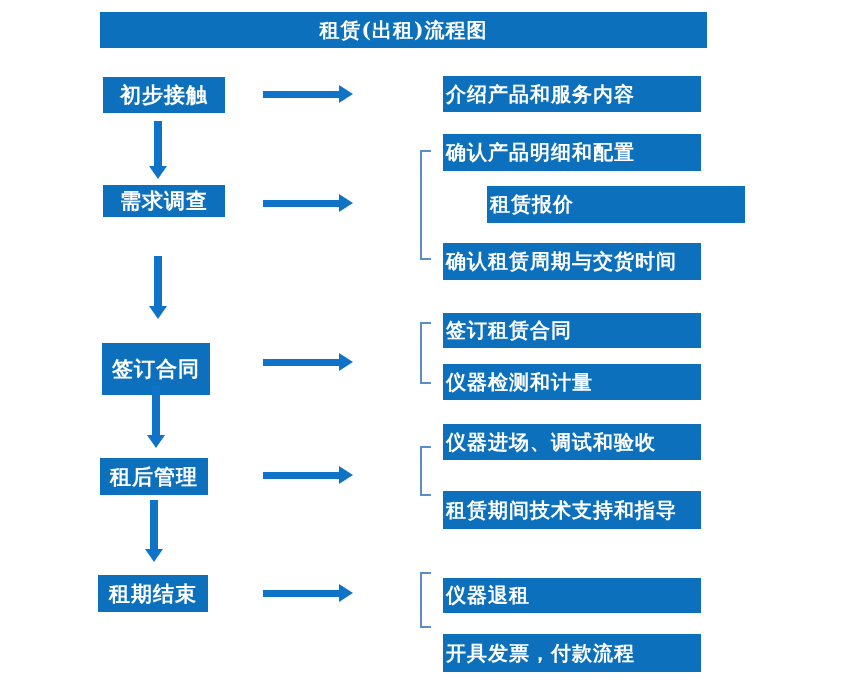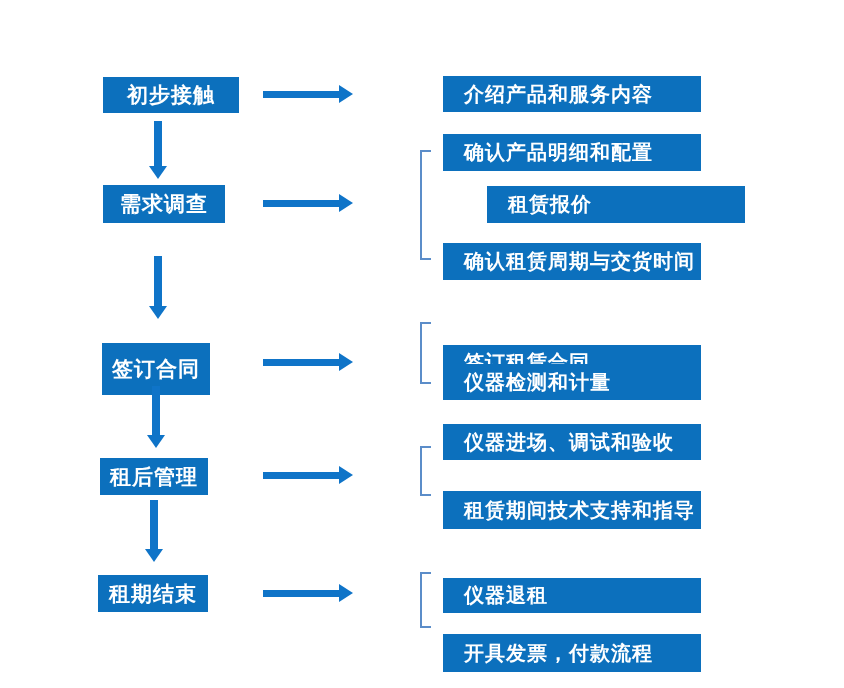--- a/index.html
+++ b/index.html
@@ -31,21 +31,21 @@
     justify-content: center;
     font-size: 20px;
   }
   .step {
     justify-content: center;
     font-size: 21px;
   }
   .out {
     left: 443px;
     width: 258px;
-    padding-left: 21px;
+    padding-left: 3px;
     font-size: 20px;
   }
   
   .h-arrow { position: absolute; left: 263px; width: 90px; height: 18px; }
   .h-arrow .shaft {
     position: absolute; left: 0; top: 6px; width: 76px; height: 7px;
     background: var(--arrow-blue, #0f74c8);
   }
   .h-arrow .head {
     position: absolute; left: 76px; top: 0; width: 0; height: 0;
@@ -74,37 +74,40 @@
     border-right: none;
     box-sizing: border-box;
     background: transparent;
   }
 </style>
 </head>
 <body>
 
 <div class="canvas">
 
+  <div class="box title-bar">
+    <span>租赁(出租)流程图</span>
+  </div>
 
-  <div class="box step" style="left:103px; top:77px; width:136px; height:36px;">
+  <div class="box step" style="left:103px; top:77px; width:122px; height:36px;">
     <span>初步接触</span>
   </div>
   <div class="h-arrow" style="top:85px;">
     <div class="shaft"></div>
     <div class="head"></div>
   </div>
   <div class="box out" style="top:76px; height:36px;">
     <span>介绍产品和服务内容</span>
   </div>
   <div class="v-arrow" style="left:149px; top:121px; height:58px;">
     <div class="shaft" style="height:45px;"></div>
     <div class="head" style="top:45px;"></div>
   </div>
 
-  <div class="box step" style="left:103px; top:185px; width:122px; height:38px;">
+  <div class="box step" style="left:103px; top:185px; width:122px; height:32px;">
     <span>需求调查</span>
   </div>
   <div class="h-arrow" style="top:194px;">
     <div class="shaft"></div>
     <div class="head"></div>
   </div>
   <div class="bracket" style="top:150px; height:110px;"></div>
   <div class="box out" style="top:134px; height:37px;">
     <span>确认产品明细和配置</span>
   </div>
@@ -120,21 +123,21 @@
   </div>
 
   <div class="box step" style="left:102px; top:343px; width:108px; height:52px;">
     <span>签订合同</span>
   </div>
   <div class="h-arrow" style="top:353px;">
     <div class="shaft"></div>
     <div class="head"></div>
   </div>
   <div class="bracket" style="top:322px; height:62px;"></div>
-  <div class="box out" style="top:313px; height:35px;margin-top:32px;">
+  <div class="box out" style="top:313px; height:35px;">
     <span>签订租赁合同</span>
   </div>
   <div class="box out" style="top:364px; height:36px;">
     <span>仪器检测和计量</span>
   </div>
   <div class="v-arrow" style="left:147px; top:386px; height:62px;">
     <div class="shaft" style="height:49px;"></div>
     <div class="head" style="top:49px;"></div>
   </div>
 

